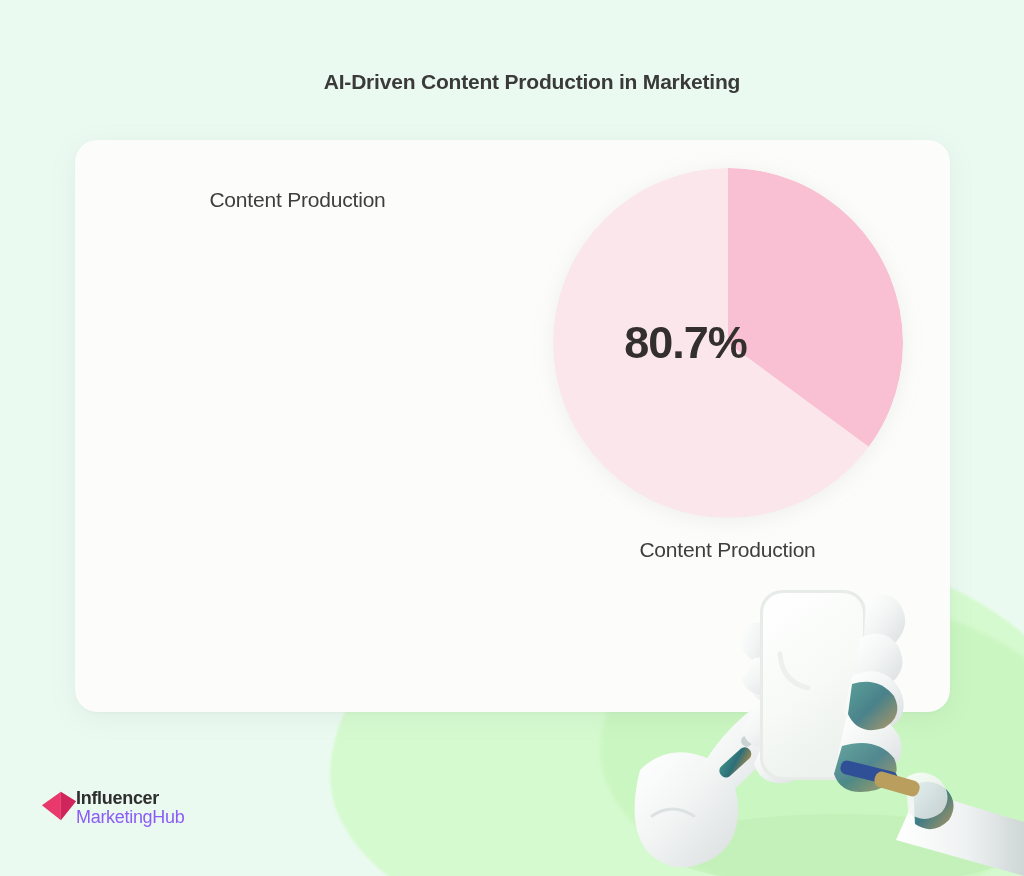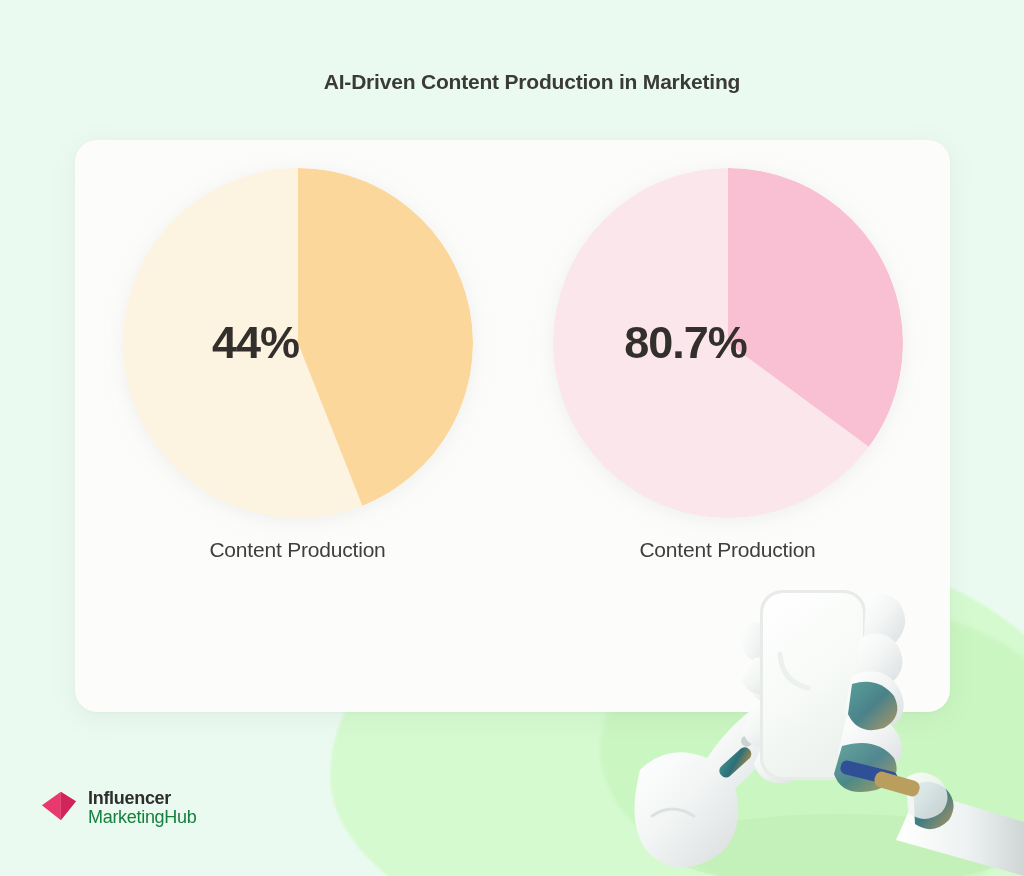--- a/index.html
+++ b/index.html
@@ -161,57 +161,47 @@
   .logo-mark {
     width: 38px;
     height: 40px;
     flex: 0 0 auto;
     margin-right: -4px;
   }
   .logo-text {
     display: flex;
     flex-direction: column;
     line-height: 1.08;
-    margin-left: 12px;
   }
   .logo-line1 {
     font-size: 18px;
     font-weight: bold;
     color: #2E2E2E;
     letter-spacing: -0.3px;
   }
   .logo-line2 {
     font-size: 18px;
-    color: #15803d;
+    color: #8b5cf6;
     letter-spacing: -0.3px;
   }
 </style>
 </head>
 <body>
 
 <div class="bg-layer">
   <div class="blob-green-large"></div>
   <div class="blob-green-deep"></div>
 </div>
 
 <div class="chart-title">AI-Driven Content Production in Marketing</div>
 
 <div class="card">
   <div class="charts-row">
 
     <div class="chart-block">
-      <div class="pie-wrap">
-        <svg class="pie" viewBox="0 0 200 200">
-          <circle cx="100" cy="100" r="100" id="c0-base" fill="#FCF3E0"></circle>
-          <path id="c0-slice" fill="#FBD79B" d="M 100 100 L 100 0 A 100 100 0 0 1 136.81 192.98 Z"></path>
-        </svg>
-        <div class="pie-value">
-          <span>44%</span>
-        </div>
-      </div>
       <div class="pie-caption">
         <div>Content Production</div>
       </div>
     </div>
 
     <div class="chart-block">
       <div class="pie-wrap">
         <svg class="pie" viewBox="0 0 200 200">
           <circle cx="100" cy="100" r="100" id="c1-base" fill="#FBE6EC"></circle>
           <path id="c1-slice" fill="#F8C0D2" d="M 100 100 L 100 0 A 100 100 0 0 1 180.53 159.29 Z"></path>

